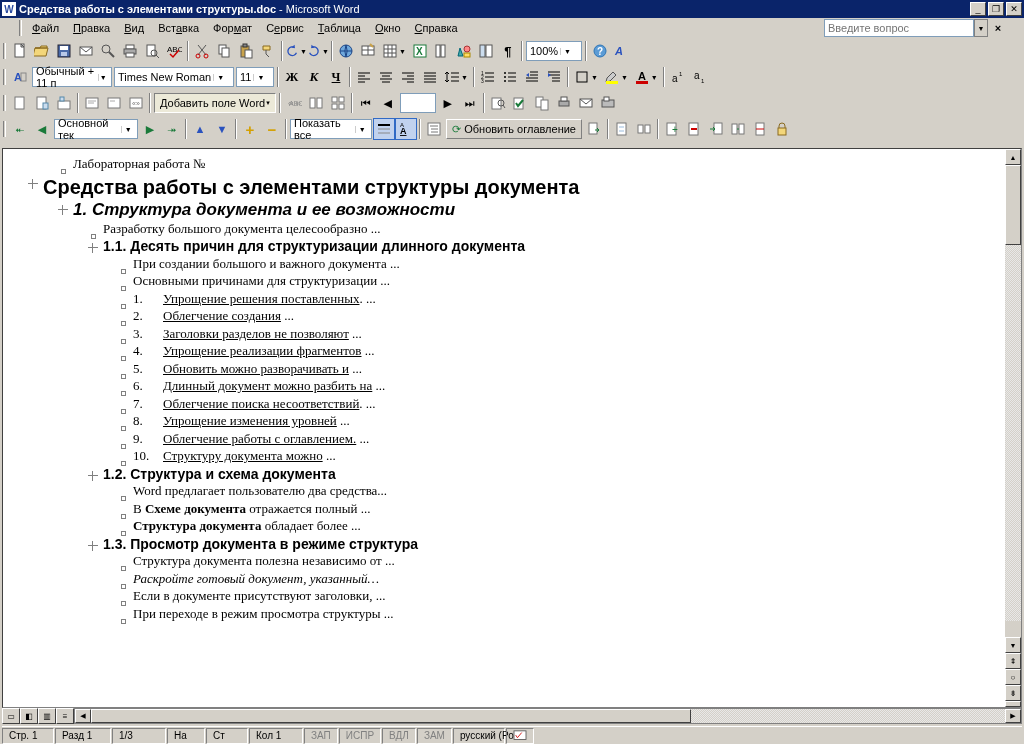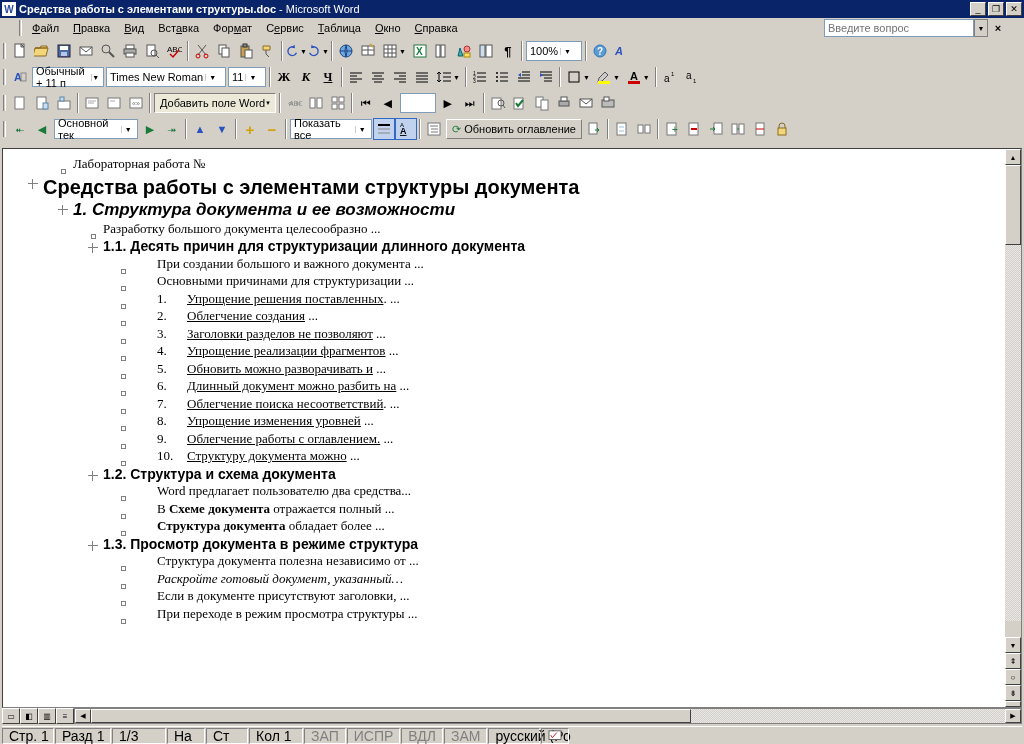--- a/index.html
+++ b/index.html
@@ -178,21 +178,21 @@
   .content { flex:1; }
   .h0 { font:bold 20px Arial; padding-top:2px; }
   .h1 { font:italic bold 17px Arial; }
   .h2 { font:bold 14px Arial; }
   .txt { font:13px "Times New Roman",serif; }
   .u { text-decoration:underline; }
   .i { font-style:italic; }
   .b { font-weight:bold; }
   .indent1 { padding-left:30px; }
   .indent2 { padding-left:60px; }
-  .indent3 { padding-left:90px;gap:24px; }
+  .indent3 { padding-left:90px; }
   .numcell { display:inline-block; width:30px; }
   
   .viewbar {
     position:absolute; left:2px; right:2px; bottom:18px; height:18px;
     display:flex; align-items:stretch;
     background:#d4d0c8;
   }
   .viewbar .vbtn {
     width:18px; height:16px;
     border:1px solid #fff; border-right-color:#404040; border-bottom-color:#404040;
@@ -217,21 +217,21 @@
   .viewbar .hthumb {
     width:600px; height:14px;
     background:#d4d0c8;
     border:1px solid #fff; border-right-color:#404040; border-bottom-color:#404040;
   }
   
   .statusbar {
     position:absolute; left:2px; right:2px; bottom:0; height:18px;
     display:flex; align-items:center;
     border-top:1px solid #fff;
-    font-size:14px;
+    font-size:10px;
   }
   .statusbar .cell {
     border:1px solid #808080;
     border-top-color:#808080; border-left-color:#808080;
     border-right-color:#fff; border-bottom-color:#fff;
     height:16px; padding:0 6px;
     display:flex; align-items:center;
     margin-right:1px;
     white-space:nowrap;
   }
@@ -436,21 +436,21 @@
 </div>
 
 <div class="toolbar">
   <span class="handle"></span>
   <span class="btn">
       <svg class="ic" viewBox="0 0 16 16">
         <text x="2" y="12" font-size="11" fill="#2a52be" font-weight="bold">A</text>
         <rect x="9" y="4" width="5" height="8" fill="none" stroke="#888"></rect>
       </svg>
     </span>
-  <span class="combo" style="width:72px">
+  <span class="combo" style="width:80px">
       <span>Обычный + 11 п</span>
       <span class="dd">▼</span>
     </span>
   <span class="combo" style="width:120px">
       <span>Times New Roman</span>
       <span class="dd">▼</span>
     </span>
   <span class="combo" style="width:38px">
       <span>11</span>
       <span class="dd">▼</span>

